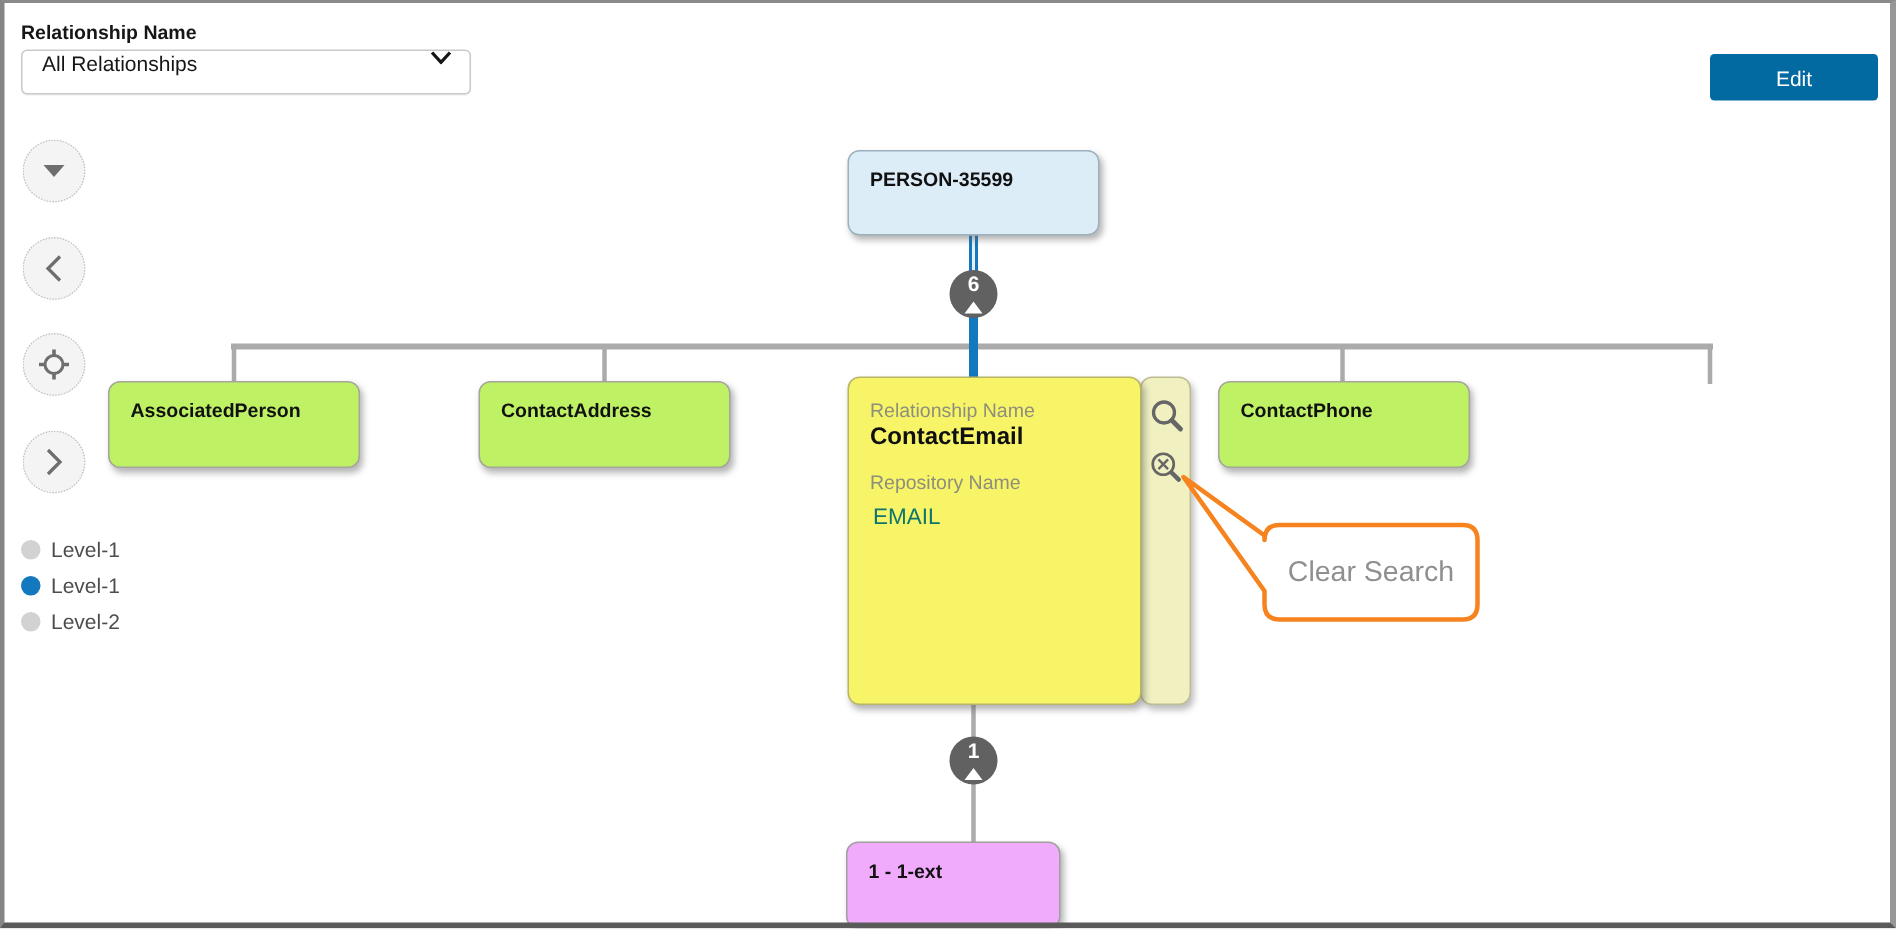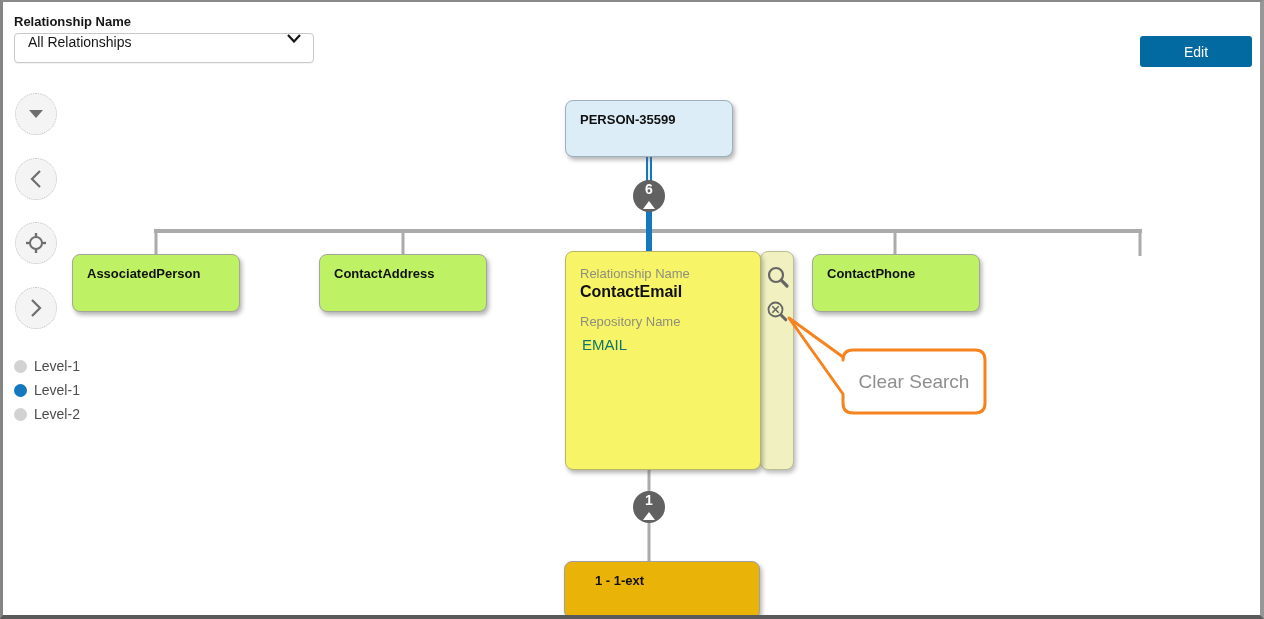--- a/index.html
+++ b/index.html
@@ -41,21 +41,21 @@
   .legend-row span{font-size:14px;color:#4d4d4d;}
   
   .connectors{position:absolute;left:0;top:0;z-index:0;}
   .node{
     position:absolute;box-sizing:border-box;border-radius:8px;
     box-shadow:2px 3px 4px rgba(90,90,90,0.45);cursor:pointer;
   }
   .node .nlabel{display:block;padding:11px 14px 0 14px;font-size:13px;font-weight:bold;color:#111;}
   .node-root{left:565px;top:100px;width:168px;height:57px;background:#dcedf8;border:1px solid #9cb0bd;z-index:2;}
   .node-child{top:254px;width:168px;height:58px;background:#bef264;border:1px solid #a5a59b;z-index:2;}
-  .node-leaf{left:564px;top:561px;width:196px;height:58px;background:#eab308;border:1px solid #a0a0a0;z-index:2;padding-left:16px;}
+  .node-leaf{left:564px;top:561px;width:143px;height:58px;background:#f0abfc;border:1px solid #a0a0a0;z-index:2;}
   
   .expand-strip{
     position:absolute;left:760px;top:251px;width:34px;height:219px;box-sizing:border-box;
     background:#f0f0c0;border:1px solid #bdbd92;border-radius:8px;z-index:1;
     box-shadow:2px 3px 4px rgba(90,90,90,0.4);
   }
   .expand-main{
     position:absolute;left:565px;top:251px;width:196px;height:219px;box-sizing:border-box;
     background:#f7f468;border:1px solid #b8b566;border-radius:8px;z-index:2;
     box-shadow:2px 3px 4px rgba(90,90,90,0.45);cursor:pointer;

